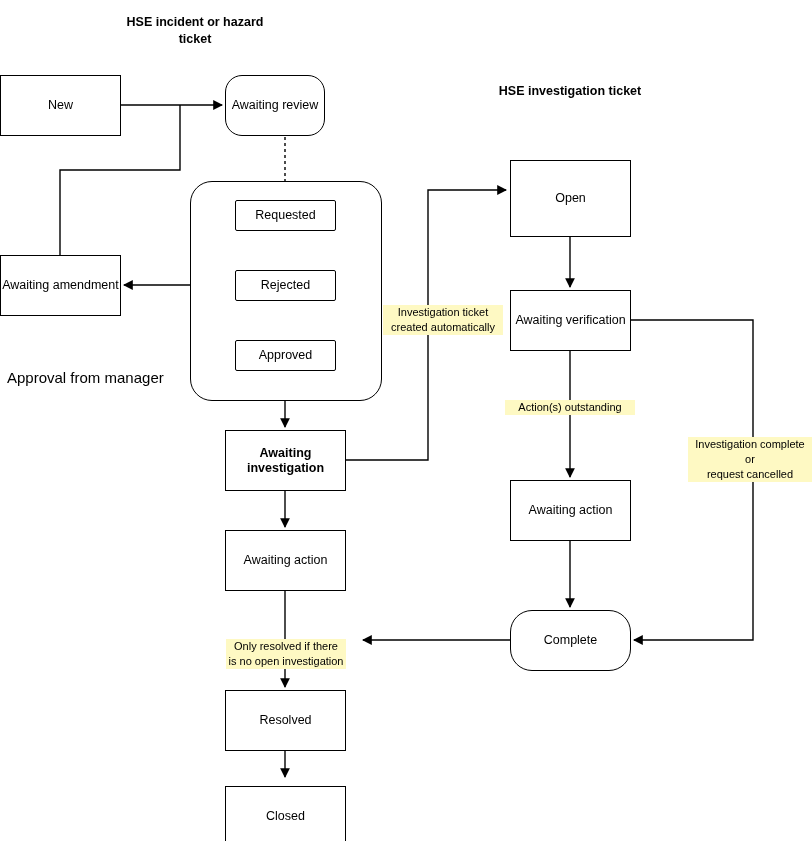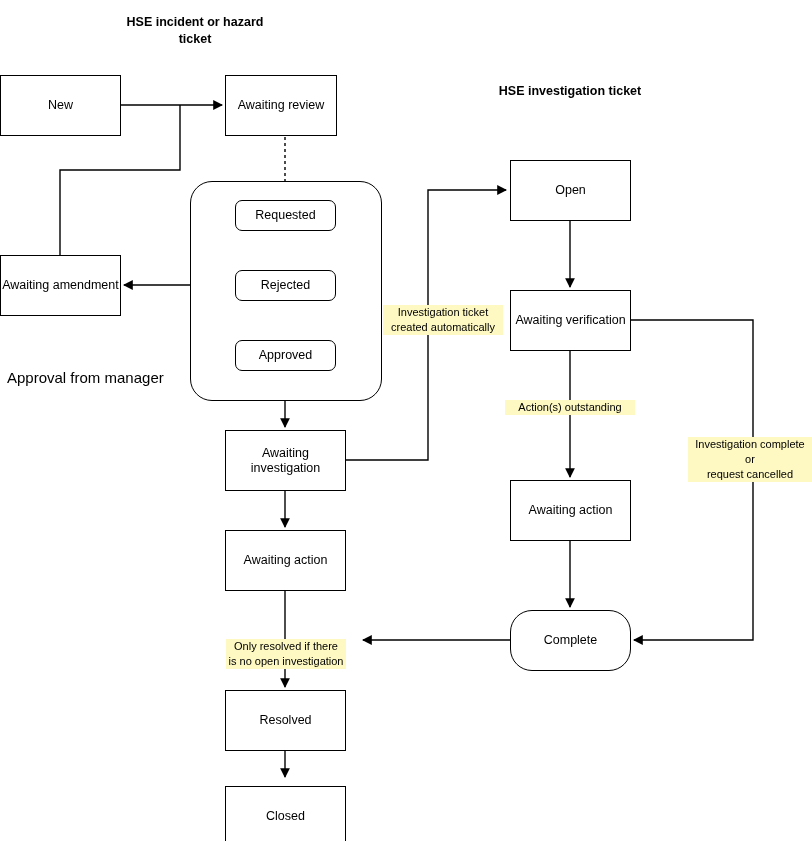--- a/index.html
+++ b/index.html
@@ -31,21 +31,21 @@
     display: flex;
     align-items: center;
     justify-content: center;
     text-align: center;
     font-size: 12.5px;
     color: #000000;
     line-height: 1.2;
     box-sizing: border-box;
   }
   .node.rounded {
-    border-radius: 7px;
+    border-radius: 2px;
   }
   .group-box {
     position: absolute;
     border: 1px solid #000000;
     border-radius: 22px;
     background: #ffffff;
     box-sizing: border-box;
   }
   .title {
     position: absolute;
@@ -117,39 +117,39 @@
   </svg>
 
   <div class="title" style="left:115px; top:14px; width:160px;">HSE incident or hazard ticket</div>
   <div class="title" style="left:480px; top:83px; width:180px;">HSE investigation ticket</div>
 
   <div class="group-box" style="left:190px; top:181px; width:192px; height:220px;"></div>
   <div class="plain-label" style="left:7px; top:368px; width:180px;">Approval from manager</div>
 
   <div class="node" style="left:0px; top:75px; width:121px; height:61px;">New</div>
 
-  <div class="node" style="left:225px; top:75px; width:112px; height:61px;">Awaiting review</div>
+  <div class="node" style="left:225px; top:75px; width:100px; height:61px;border-radius:17px;">Awaiting review</div>
 
   <div class="node" style="left:0px; top:255px; width:121px; height:61px;">Awaiting amendment</div>
 
   <div class="node rounded" style="left:235px; top:200px; width:101px; height:31px;">Requested</div>
 
   <div class="node rounded" style="left:235px; top:270px; width:101px; height:31px;">Rejected</div>
 
   <div class="node rounded" style="left:235px; top:340px; width:101px; height:31px;">Approved</div>
 
-  <div class="node" style="left:225px; top:430px; width:121px; height:61px;">Awaiting investigation</div>
+  <div class="node" style="left:225px; top:430px; width:121px; height:61px;font-weight:bold;">Awaiting investigation</div>
 
   <div class="node" style="left:225px; top:530px; width:121px; height:61px;">Awaiting action</div>
 
   <div class="node" style="left:225px; top:690px; width:121px; height:61px;">Resolved</div>
 
   <div class="node" style="left:225px; top:780px; width:121px; height:61px;margin-top:6px;">Closed</div>
 
-  <div class="node" style="left:510px; top:160px; width:121px; height:61px;">Open</div>
+  <div class="node" style="left:510px; top:160px; width:121px; height:77px;">Open</div>
 
   <div class="node" style="left:510px; top:290px; width:121px; height:61px;">Awaiting verification</div>
 
   <div class="node" style="left:510px; top:480px; width:121px; height:61px;">Awaiting action</div>
 
   <div class="node" style="left:510px; top:610px; width:121px; height:61px;border-radius:22px;">Complete</div>
 
   <div class="edge-label" style="left:383px; top:305px; width:120px;">Investigation ticket
 created automatically</div>
 

